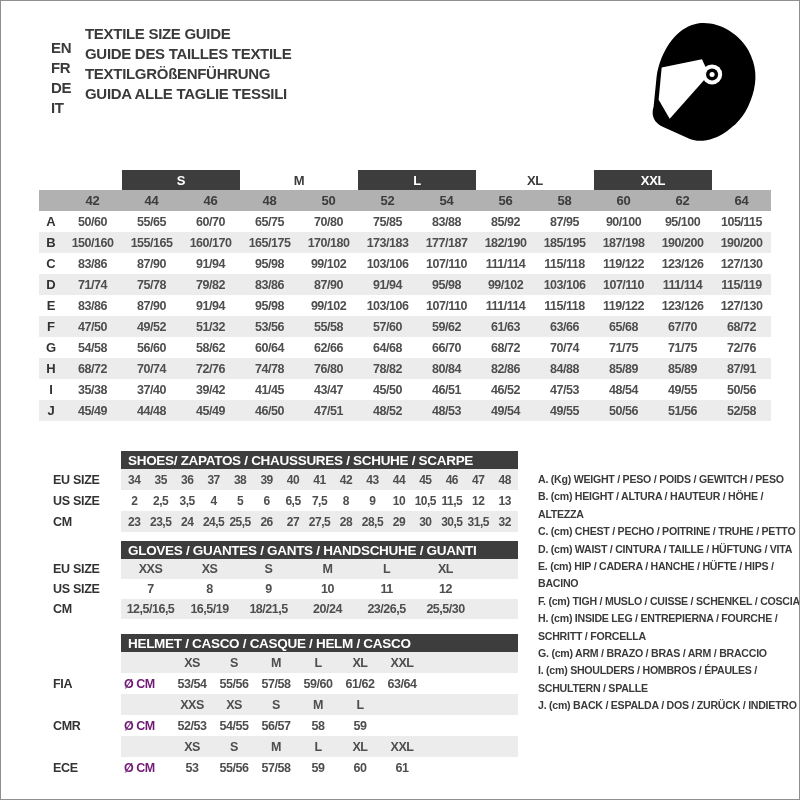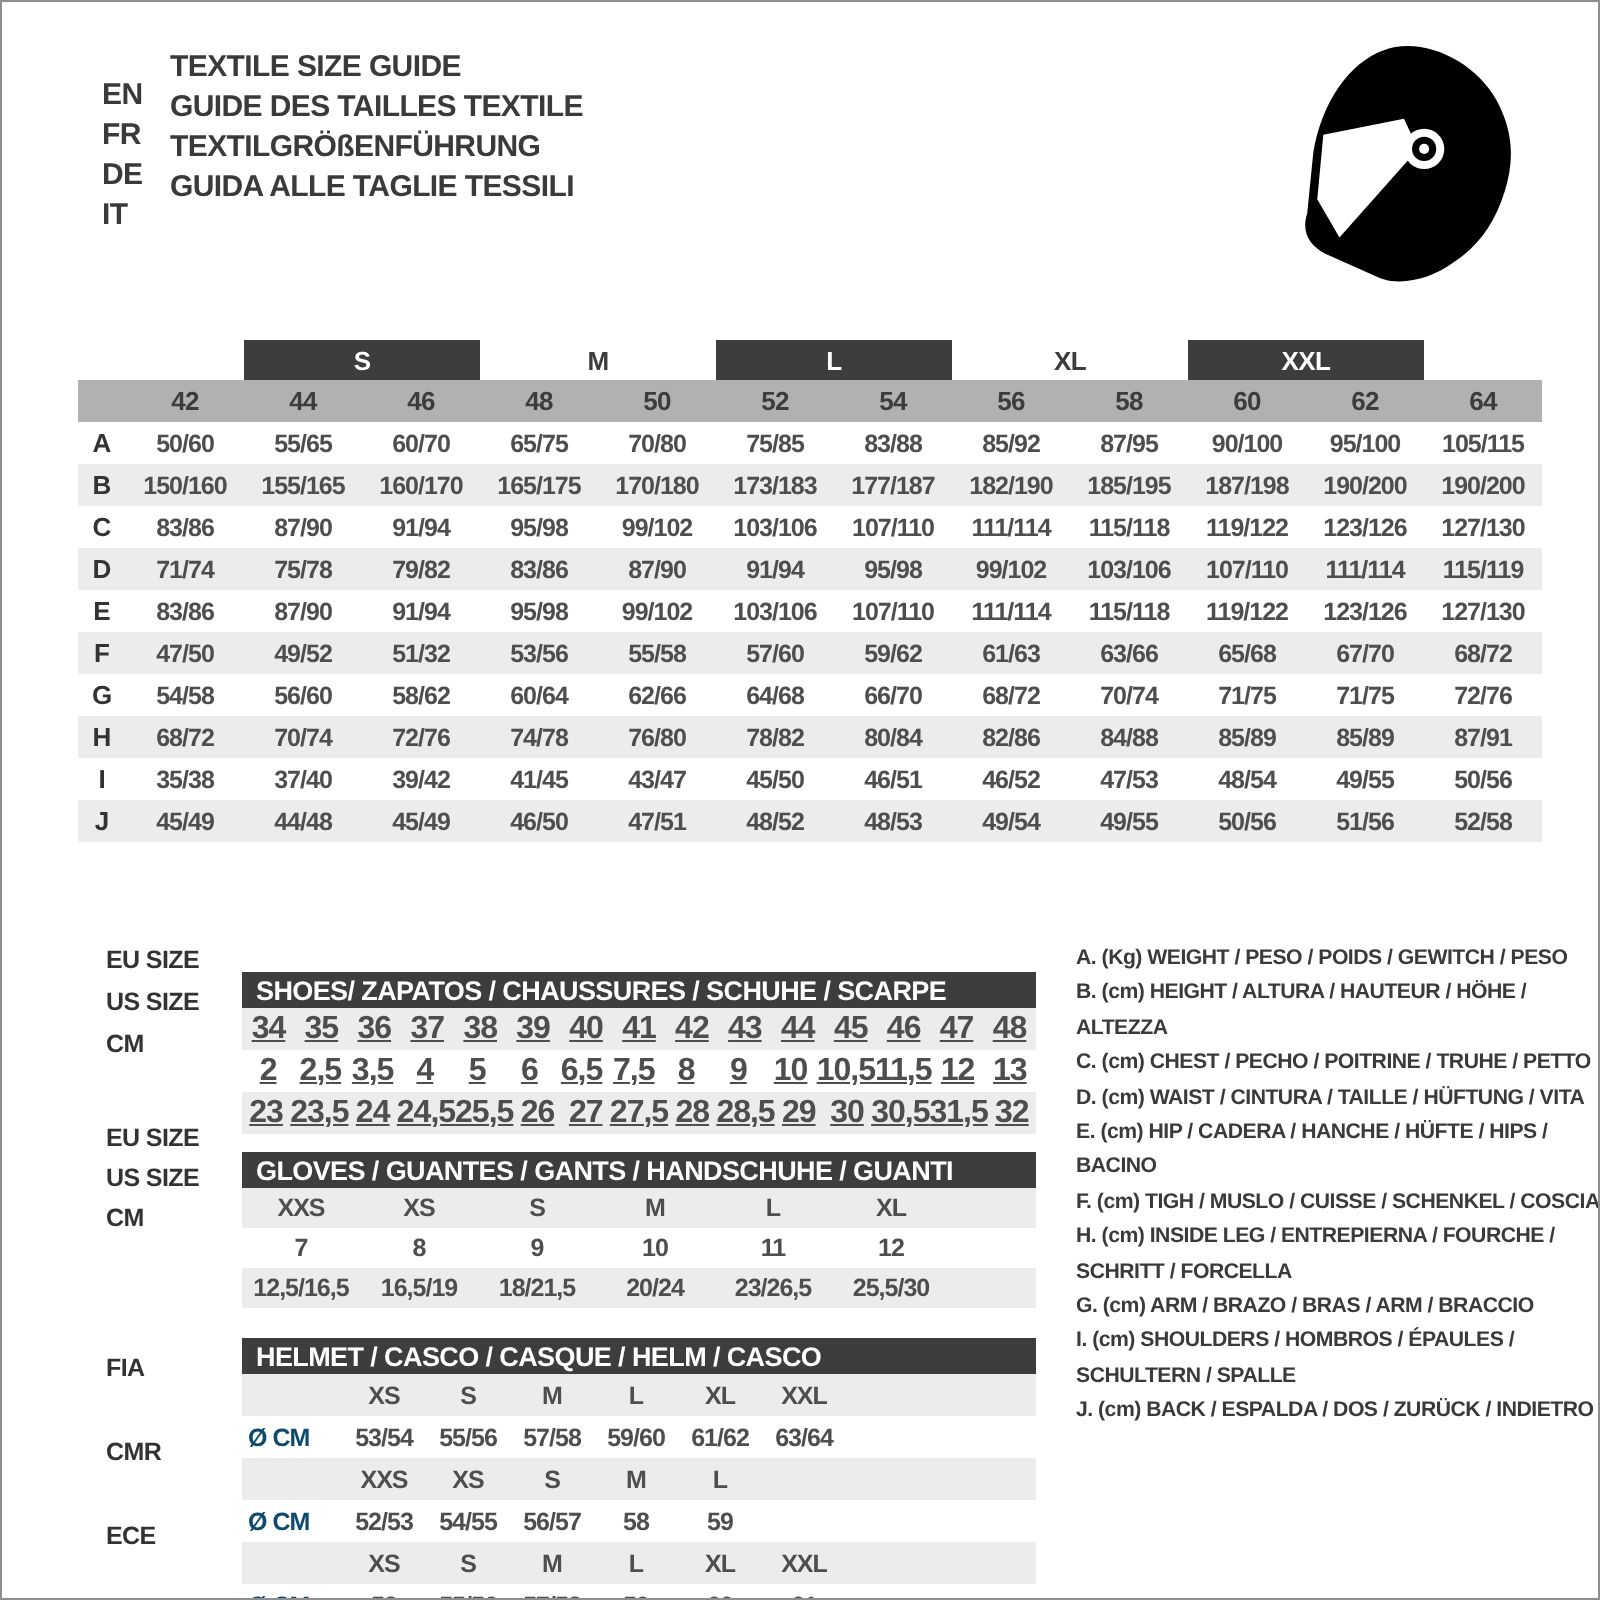--- a/index.html
+++ b/index.html
@@ -31,29 +31,29 @@
   .grow  { height:20px; }
   .gcell { display:flex; align-items:center; justify-content:center; font-size:13px; letter-spacing:-0.3px; color:#3c3c3c; }
   .gcell.dark { background:#3d3d3d; color:#ffffff; }
   .sizes-row { height:21px; background:#b1b1b1; }
   .mrow { height:21px; }
   .mrow.stripe { background:#ececec; }
   .mcell { display:flex; align-items:center; justify-content:center; font-size:12.5px; letter-spacing:-0.5px; color:#4e4e4e; white-space:nowrap; }
   .mlabel { color:#333333; font-size:13px; letter-spacing:0; }
 
   
-  .subtable { left:120px; width:397px;margin-top:35px; }
+  .subtable { left:120px; width:397px; }
   #shoes-table { top:450px; } #gloves-table { top:540px; } #helmet-table { top:633px; }
   .bar { background:#3d3d3d; color:#ffffff; height:18px; display:flex; align-items:center; padding-left:7px; font-size:13.5px; letter-spacing:-0.3px; white-space:nowrap; }
   .trow { display:grid; }
   .trow.stripe { background:#ececec; }
   .tcell { display:flex; align-items:center; justify-content:center; font-size:12.5px; letter-spacing:-0.5px; color:#4e4e4e; white-space:nowrap; }
-  .tcell.unit { justify-content:flex-start; padding-left:3px; color:#0c4a6e; }
+  .tcell.unit { justify-content:flex-start; padding-left:3px; color:#701a75; }
   .shoes-grid  { grid-template-columns:repeat(15,1fr); height:21px; }
-  .shoes-grid .tcell { font-size:16px;text-decoration:underline; }
+  .shoes-grid .tcell { font-size:12px; }
   .gloves-grid { grid-template-columns:repeat(6,59px) 1fr; height:20px; }
   .helmet-grid { grid-template-columns:50px repeat(6,42px) 1fr; height:21px; }
 
   
   .side-labels { left:52px; width:66px; }
   #shoes-labels { top:468px; } #gloves-labels { top:558px; } #helmet-labels { top:651px; }
   .side-label { display:flex; align-items:center; font-size:12.5px; letter-spacing:-0.3px; color:#333333; white-space:nowrap; }
   #shoes-labels .side-label, #helmet-labels .side-label { height:21px; }
   #gloves-labels .side-label { height:20px; }
 

